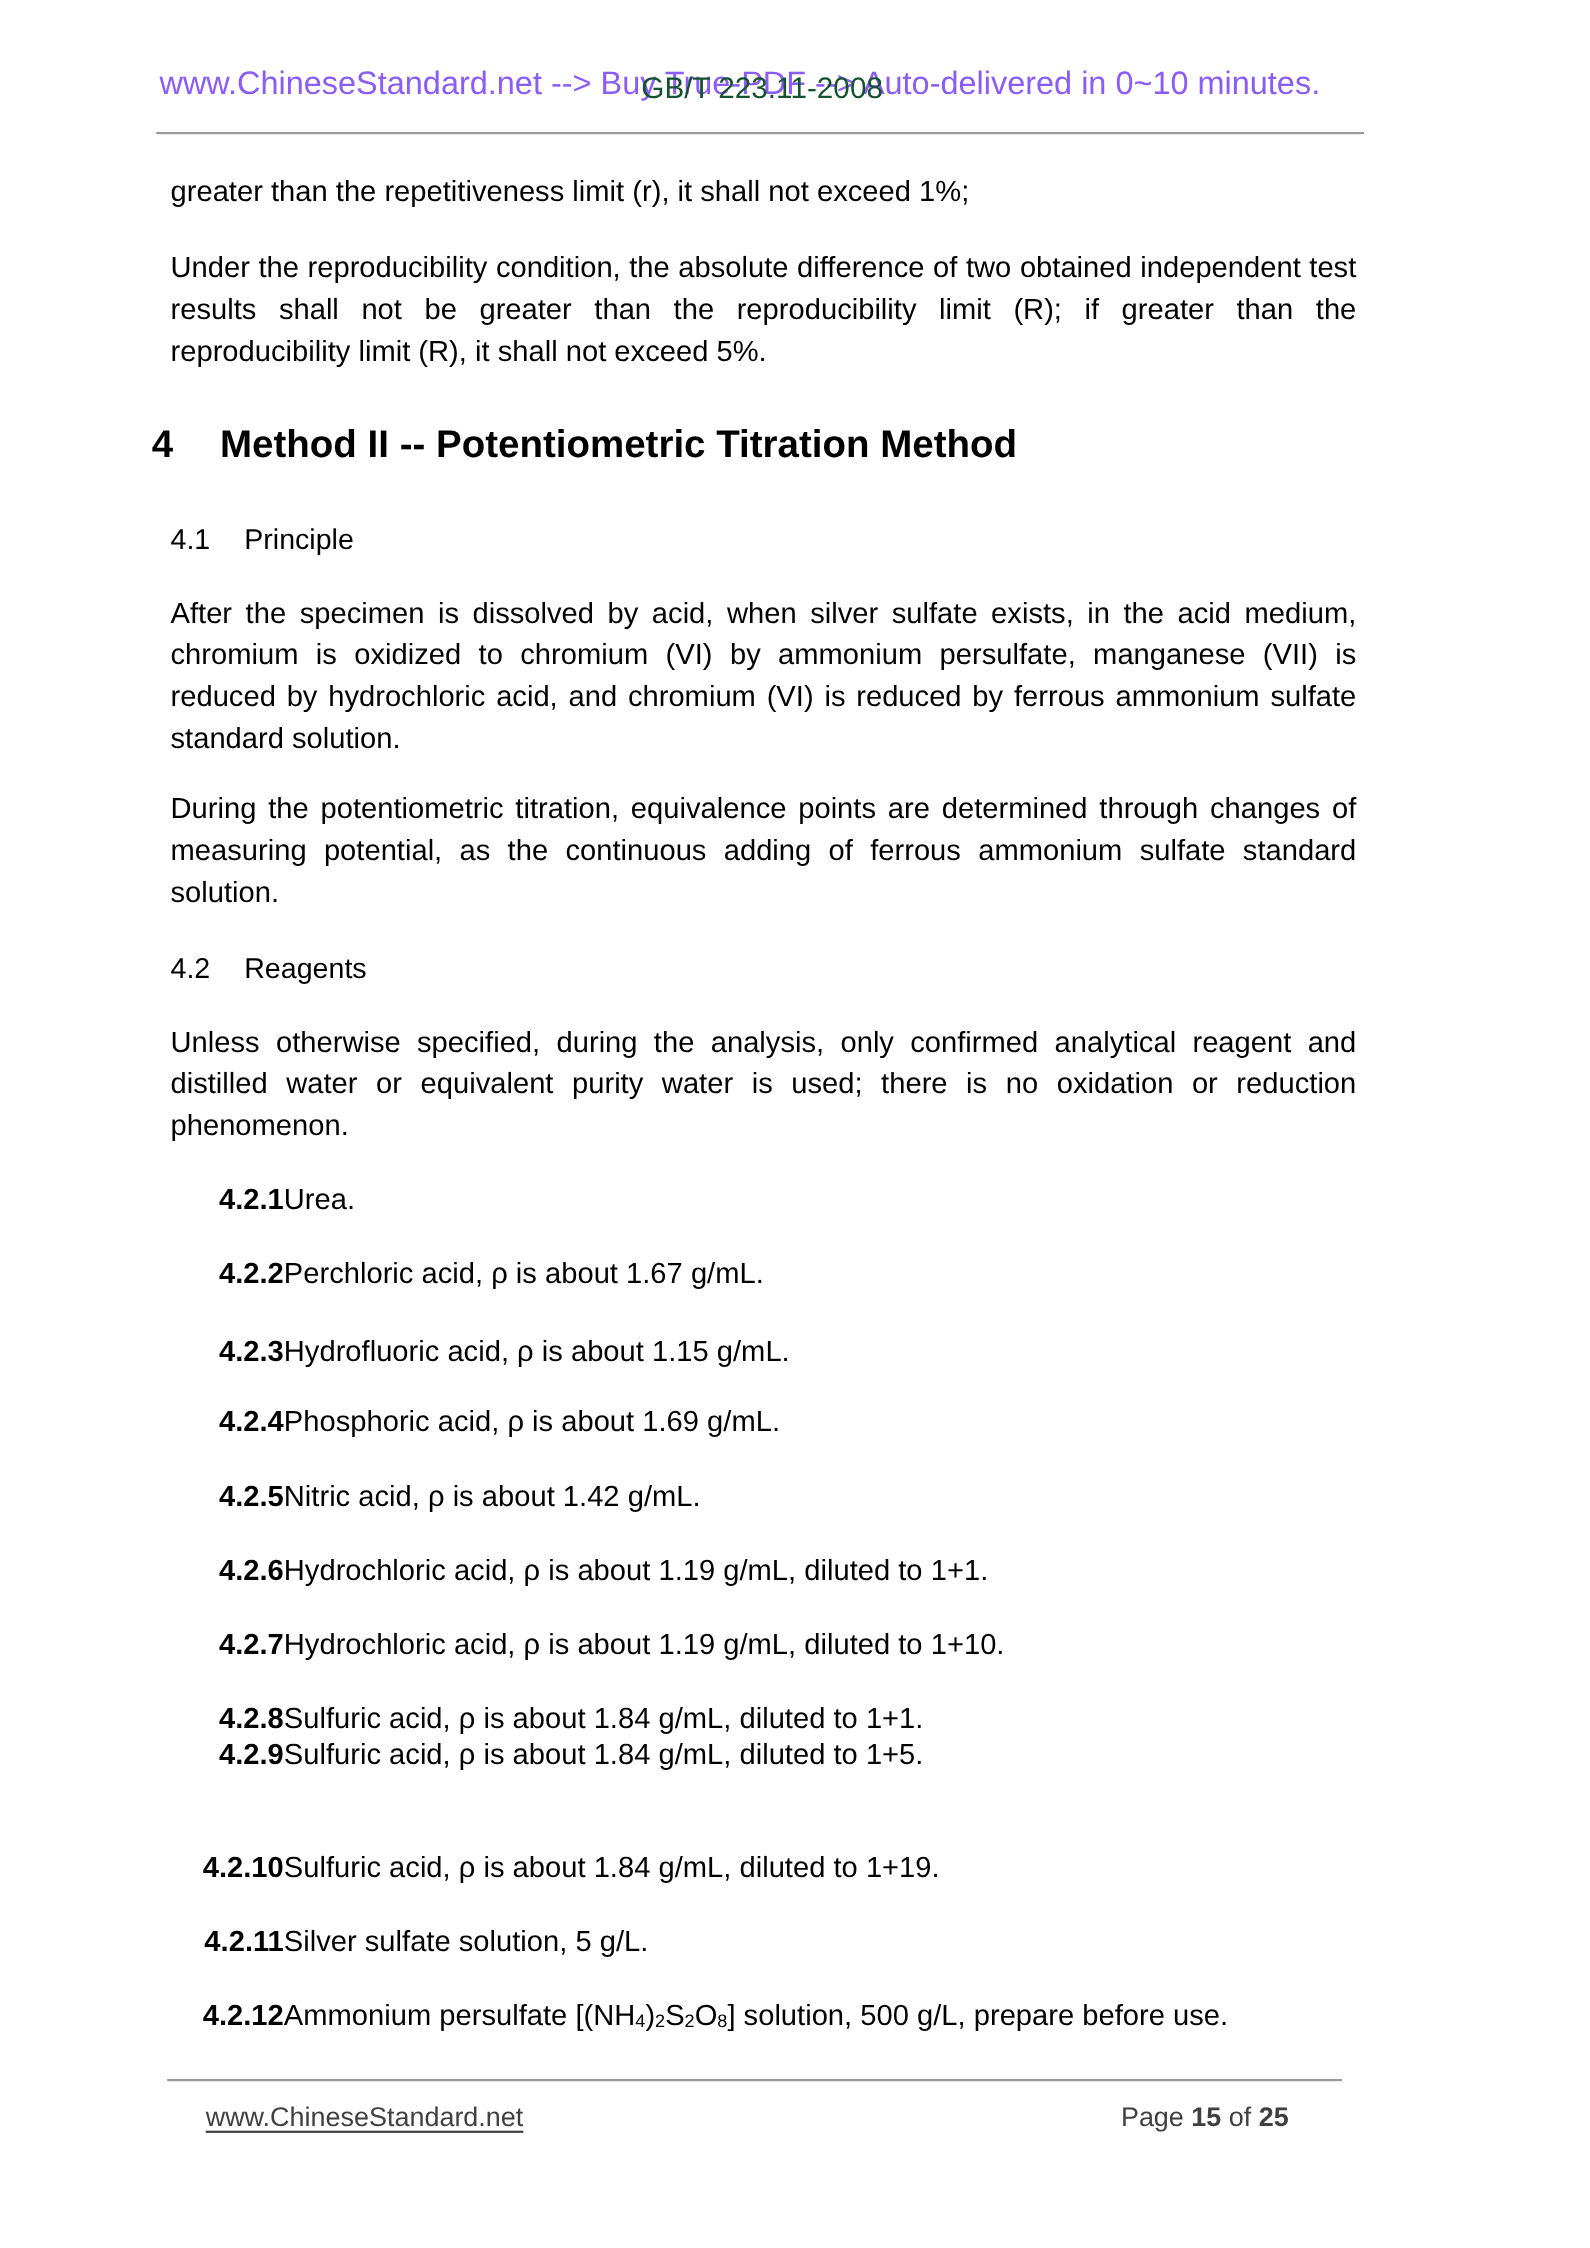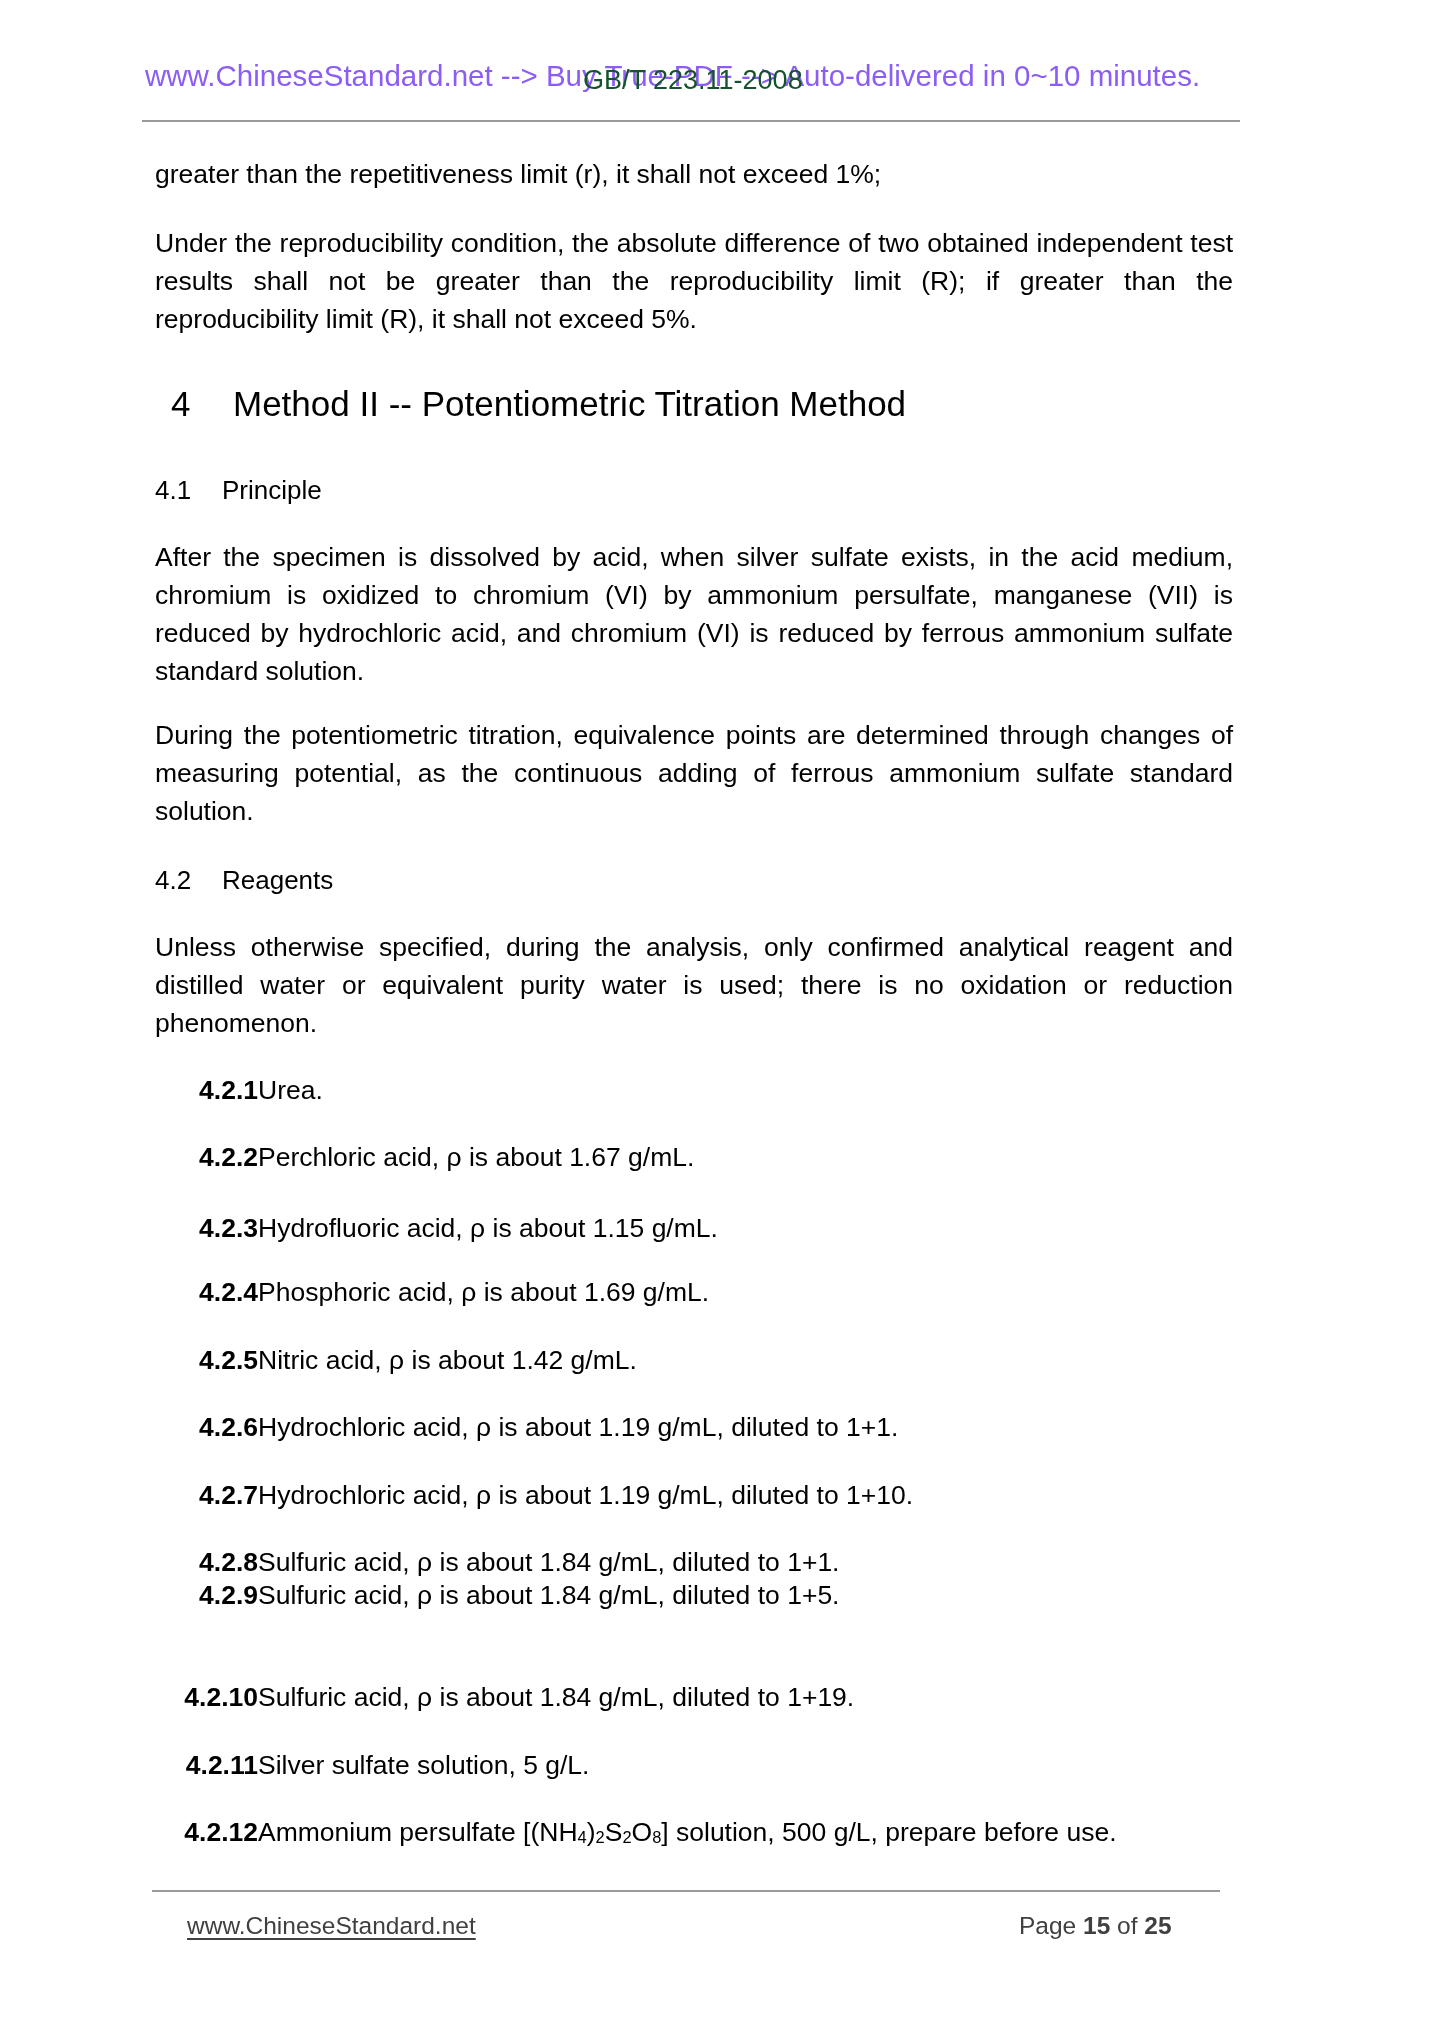--- a/index.html
+++ b/index.html
@@ -4,21 +4,21 @@
 <style>
   html, body { margin: 0; padding: 0; background: #ffffff; }
   body { width: 1445px; height: 2044px; position: relative; overflow: hidden;
          font-family: "Liberation Sans", sans-serif; color: #000; }
   .abs { position: absolute; white-space: nowrap; }
   .hdr { left: 145px; top: 58px; font-size: 29.5px; color: #8b5cf6; line-height: 36px; }
   .hdr-overlay { left: 583px; top: 62px; font-size: 27px; color: #14532d; line-height: 36px; }
   .rule { position: absolute; height: 2px; background: #9a9a9a; }
   .para { position: absolute; left: 155px; width: 1078px; font-size: 26.5px; line-height: 38px;
           text-align: justify; text-align-last: left; white-space: normal; }
-  .h1 { left: 171px; font-size: 35px; font-weight: normal; line-height: 42px; }
+  .h1 { left: 138px; font-size: 35px; font-weight: bold; line-height: 42px; }
   .h1 .num { display: inline-block; width: 62px; }
   .h2 { left: 155px; font-size: 26px; font-weight: normal; line-height: 32px; }
   .h2 .num { display: inline-block; width: 67px; }
   .item { left: 155px; font-size: 26.5px; line-height: 32px; }
   .item .num { display: inline-block; width: 103px; font-weight: bold; text-align: right; }
   sub { font-size: 0.62em; vertical-align: -0.12em; line-height: 0; }
   .ftr { font-size: 24.5px; color: #404040; line-height: 30px; }
   .ftr-link { left: 187px; top: 1911px; text-decoration: underline; text-underline-offset: 4px; }
   .ftr-page { left: 1019px; top: 1911px; }
   .ftr-page b { font-weight: bold; margin-top: 24px; }

